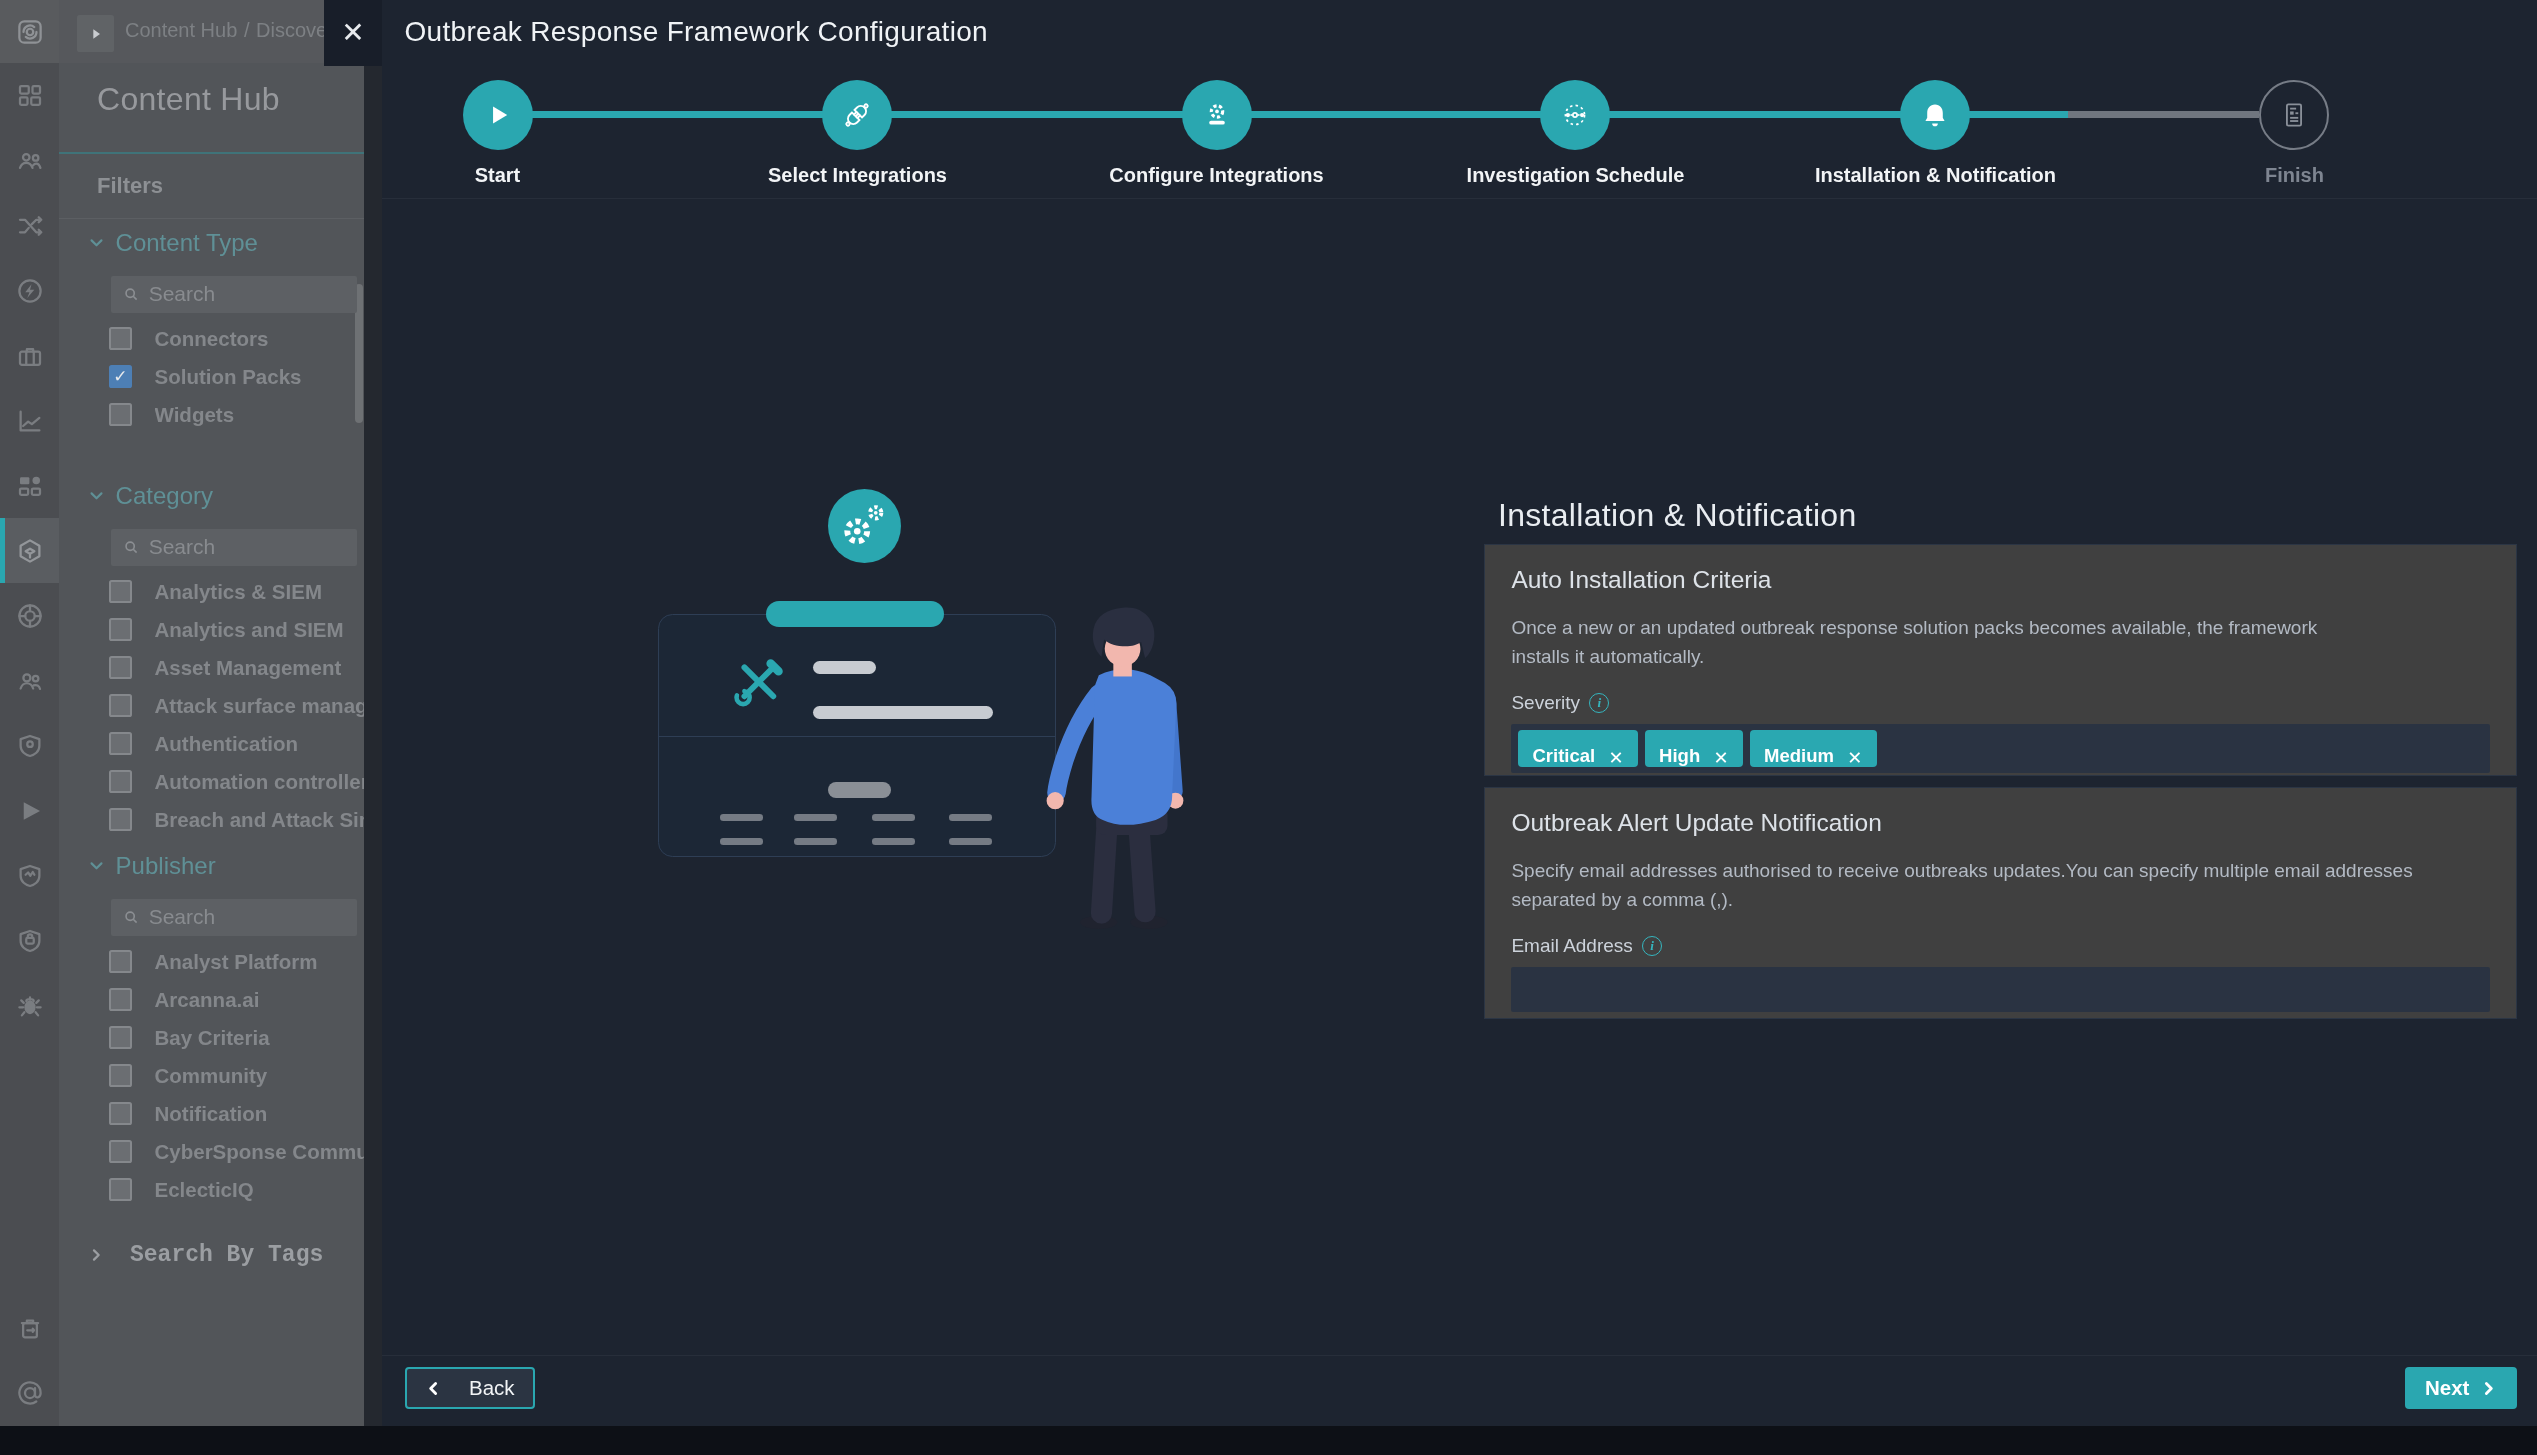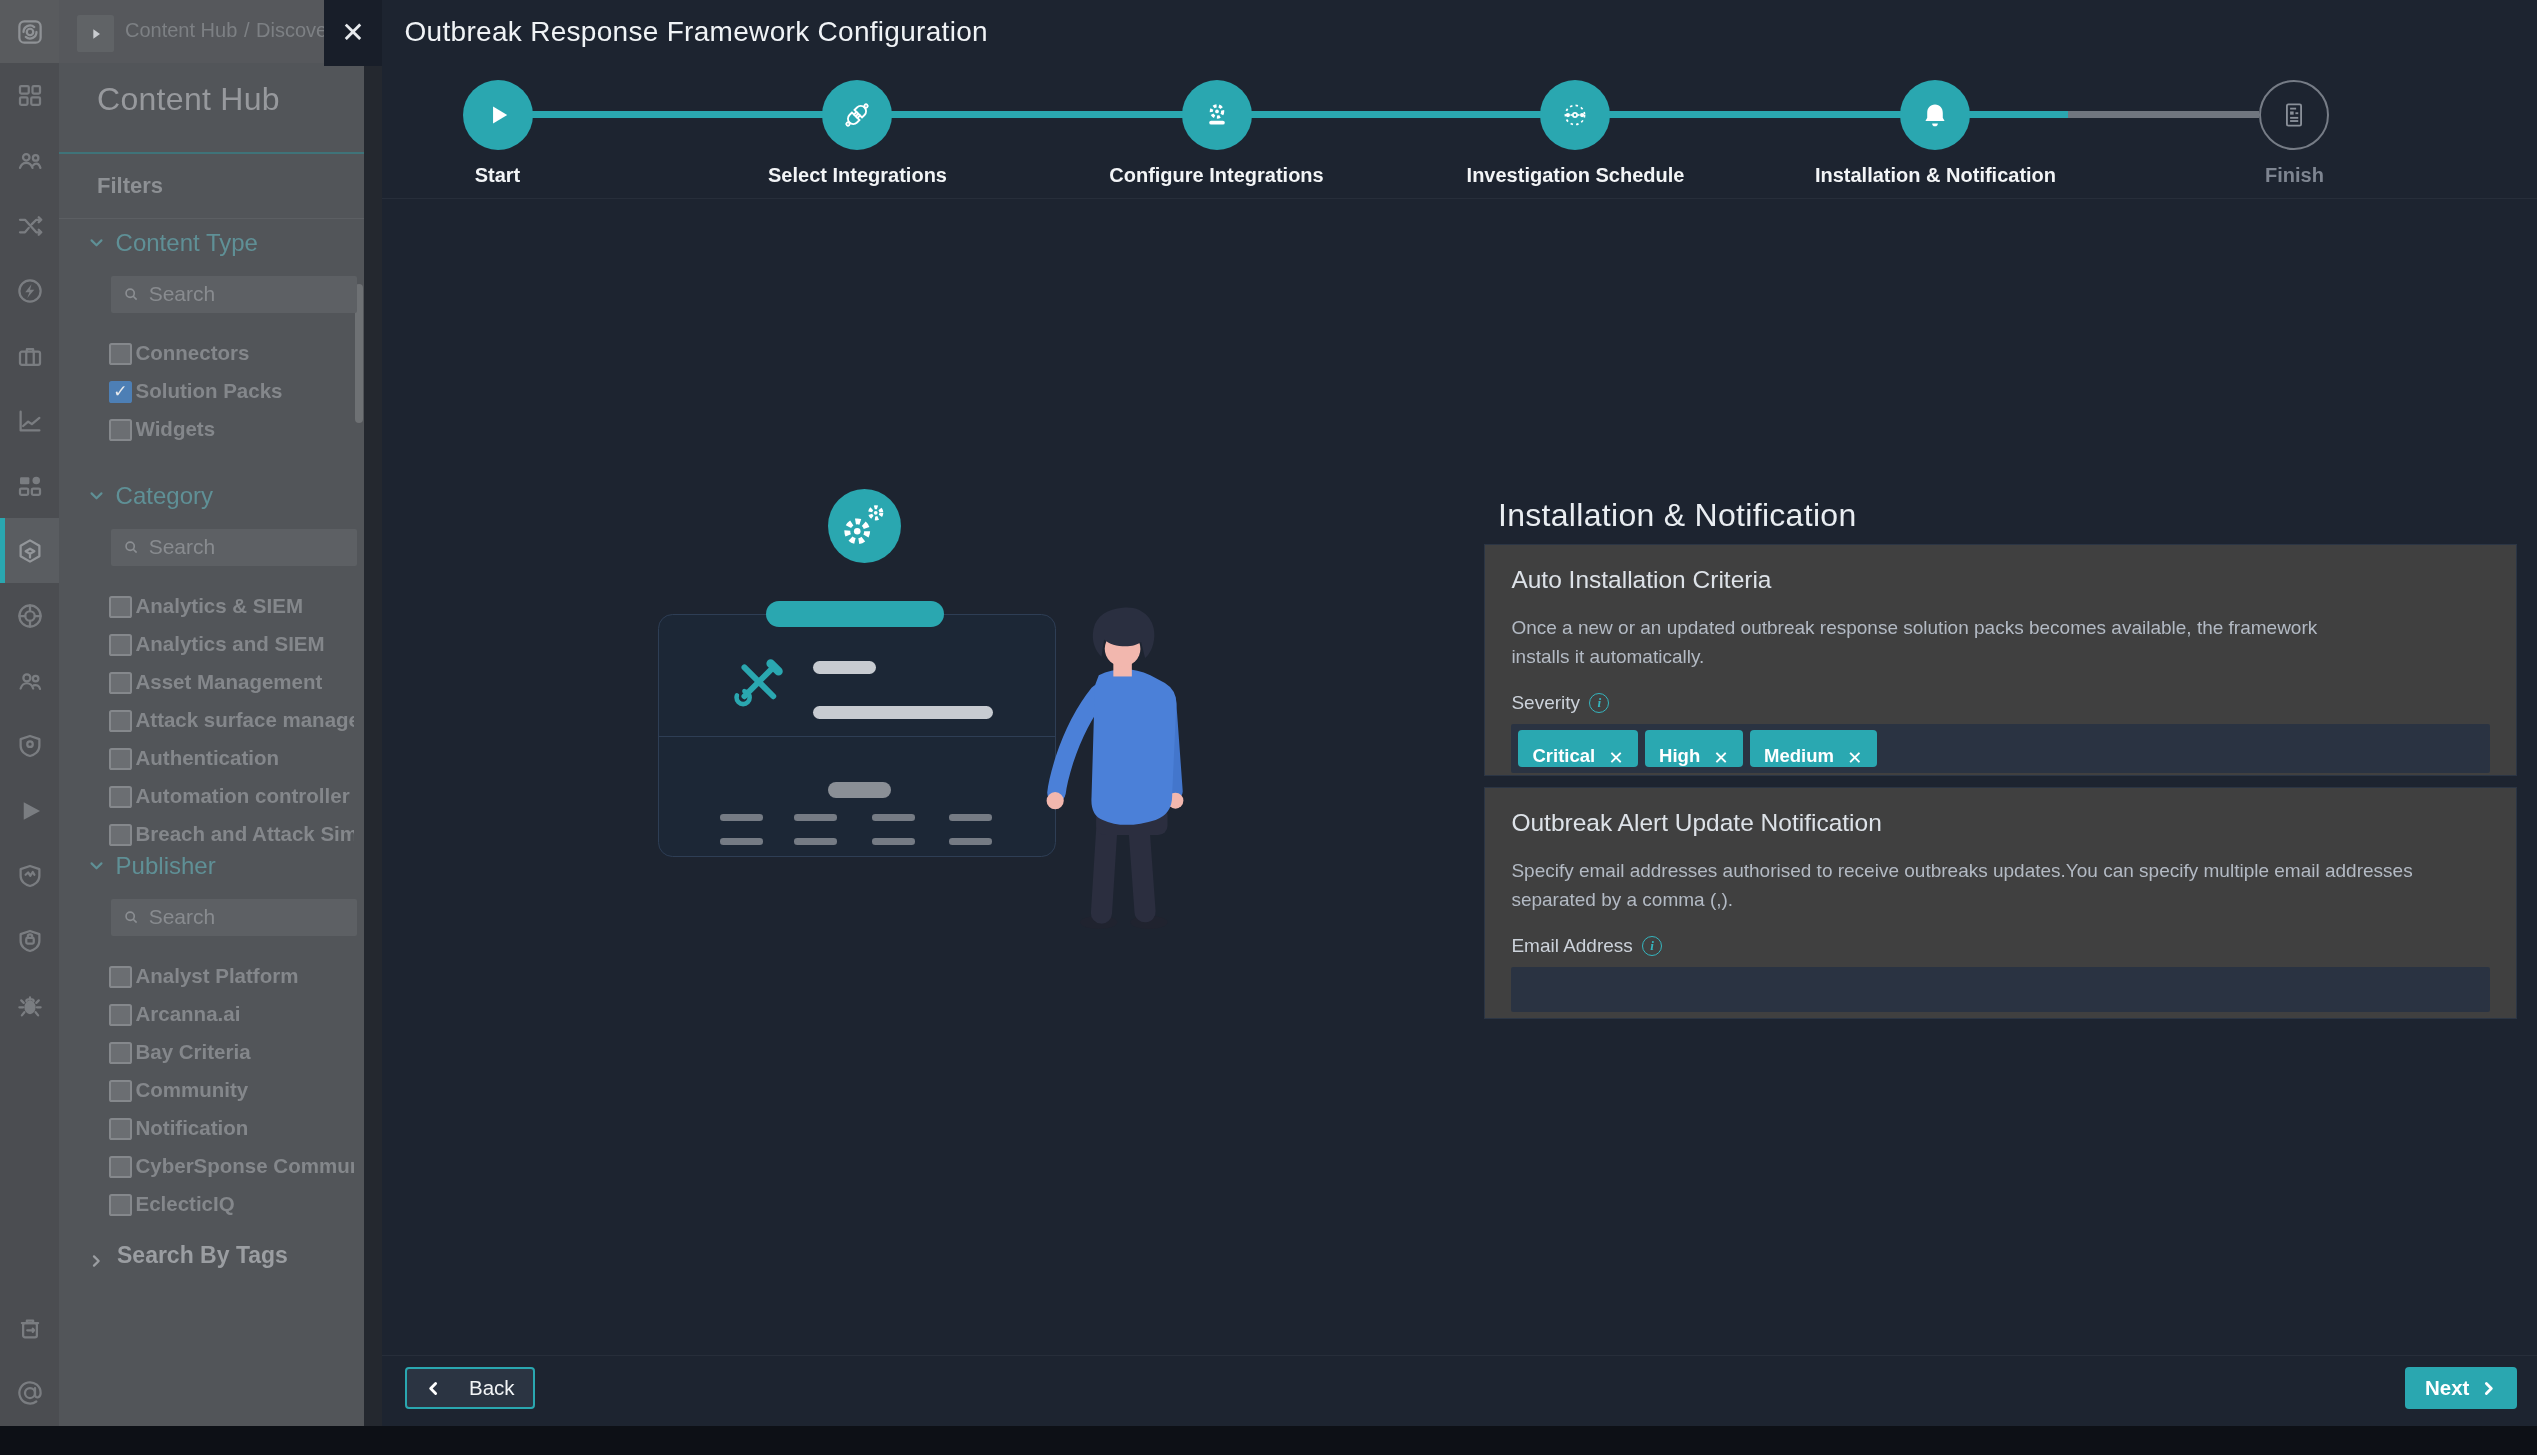--- a/index.html
+++ b/index.html
@@ -36,27 +36,27 @@
   .hub-section { position:absolute; left:0; right:0; }
   .hub-section.s-ct { top:228px; } .hub-section.s-cat { top:481px; } .hub-section.s-pub { top:851px; }
   .sec-head { display:flex; align-items:center; gap:10.6px; padding-left:29px; height:29px; }
   .sec-head svg { width:17px; height:17px; stroke:#5f9096; stroke-width:3; fill:none; stroke-linecap:round; stroke-linejoin:round; }
   .sec-label { font-size:24px; color:#5f9096; font-weight:400; }
   .sec-search { margin:18.5px 6.6px 0 52px; height:37px; background:#5d6064; border-radius:2px; display:flex; align-items:center; padding:0 12px; gap:9.3px; }
   .sec-search svg { width:18.5px; height:18.5px; stroke:#8b8e92; stroke-width:2.4; fill:none; }
   .sec-search input { background:transparent; border:none; outline:none; width:100%; font-size:21px; color:#9a9da1; font-family:inherit; }
   .sec-search input::placeholder { color:#888b8f; }
   .sec-items { margin-top:14.5px; }
-  .chk-row { display:flex; align-items:flex-end; gap:4px; height:38px; padding-left:50px; cursor:pointer; }
+  .chk-row { display:flex; align-items:flex-start; gap:23px; height:38px; padding-left:50px; cursor:pointer; }
   .chk-box { width:22.5px; height:22.5px; flex:none; background:#6b6e72; border:2px solid #85888c; border-radius:2.6px; display:flex; align-items:center; justify-content:center; }
   .chk-box .tick { display:none; color:#e8eaec; font-size:17px; font-weight:700; line-height:1; }
   .chk-row.checked .chk-box { background:#4d7fb5; border-color:#4d7fb5; }
   .chk-row.checked .chk-box .tick { display:block; }
   .chk-label { font-size:20.5px; color:#84878b; font-weight:700; white-space:nowrap; overflow:hidden; max-width:218px; }
-  .search-by-tags { position:absolute; top:1242px; left:29px; display:flex; align-items:flex-end; gap:13px; }
+  .search-by-tags { position:absolute; top:1242px; left:29px; display:flex; align-items:center; gap:26px;font-family:Liberation Mono, monospace; }
   .search-by-tags svg { width:16px; height:16px; stroke:#9b9ea2; stroke-width:3.4; fill:none; stroke-linecap:round; stroke-linejoin:round; }
   .sbt-label { font-size:23px; color:#9b9ea2; font-weight:700; }
 
   .gap-col { position:absolute; left:364px; top:0; width:18px; height:1426px; background:#24282f; z-index:1; }
 
   
   .modal { position:absolute; left:382px; top:0; width:2156px; height:1426px; background:#1d2430; z-index:2; }
   .close-tab { position:absolute; left:-58px; top:0; width:58px; height:66px; background:#181e29; display:flex; align-items:center; justify-content:center; cursor:pointer; }
   .close-tab span { color:#e8ebee; font-size:28px; line-height:1; }
   .modal-title { position:absolute; left:22.5px; top:16px; font-size:28px; font-weight:400; color:#f0f3f6; letter-spacing:0.3px; }

